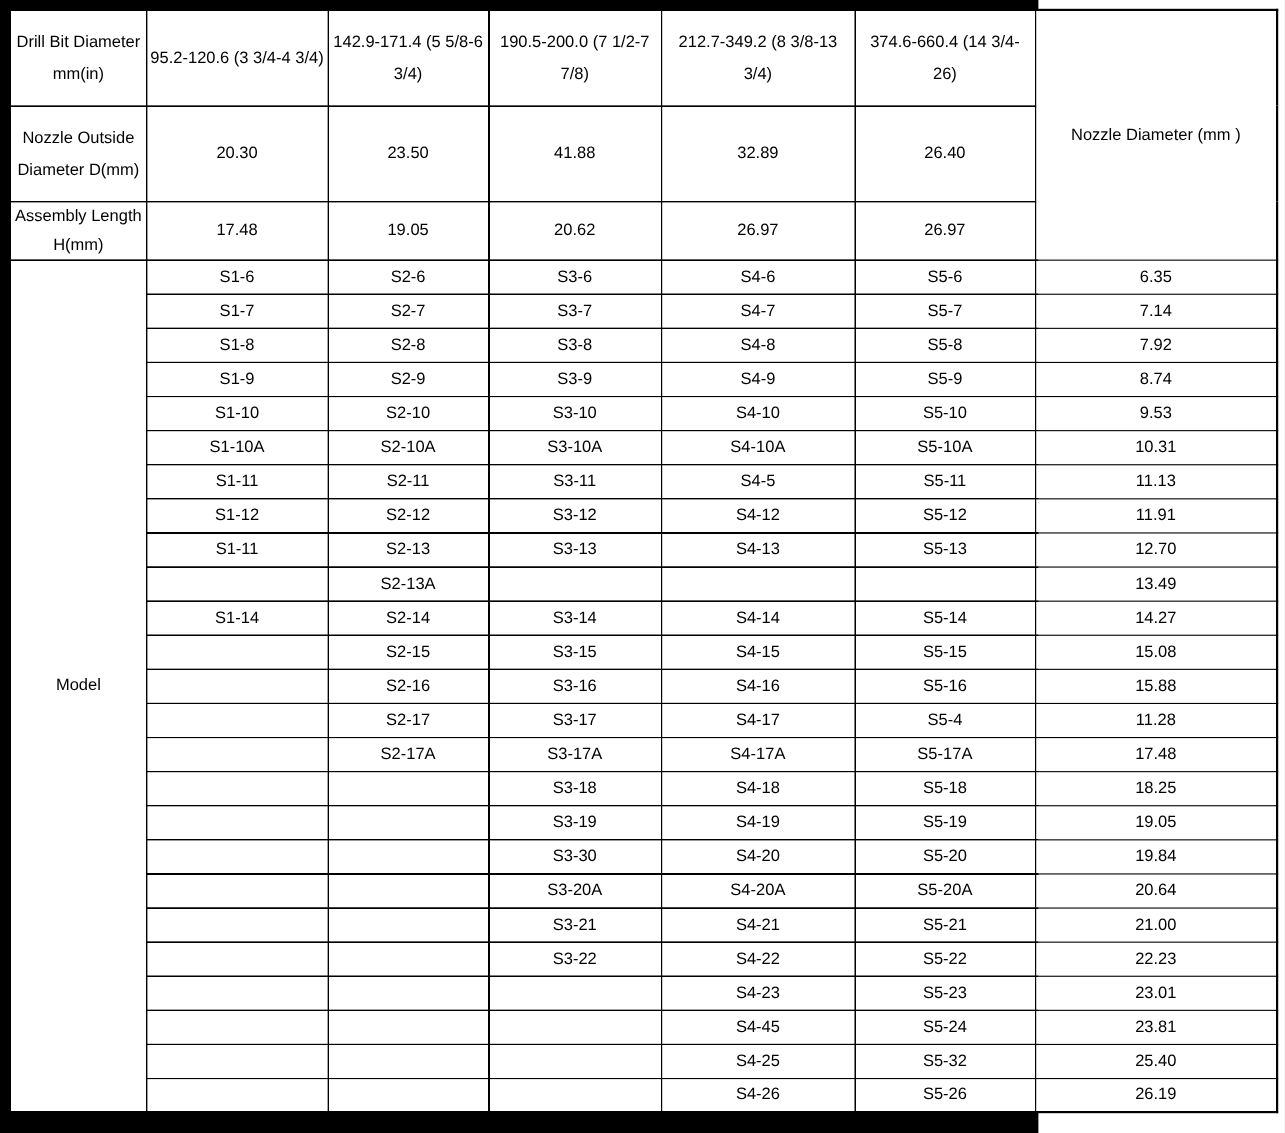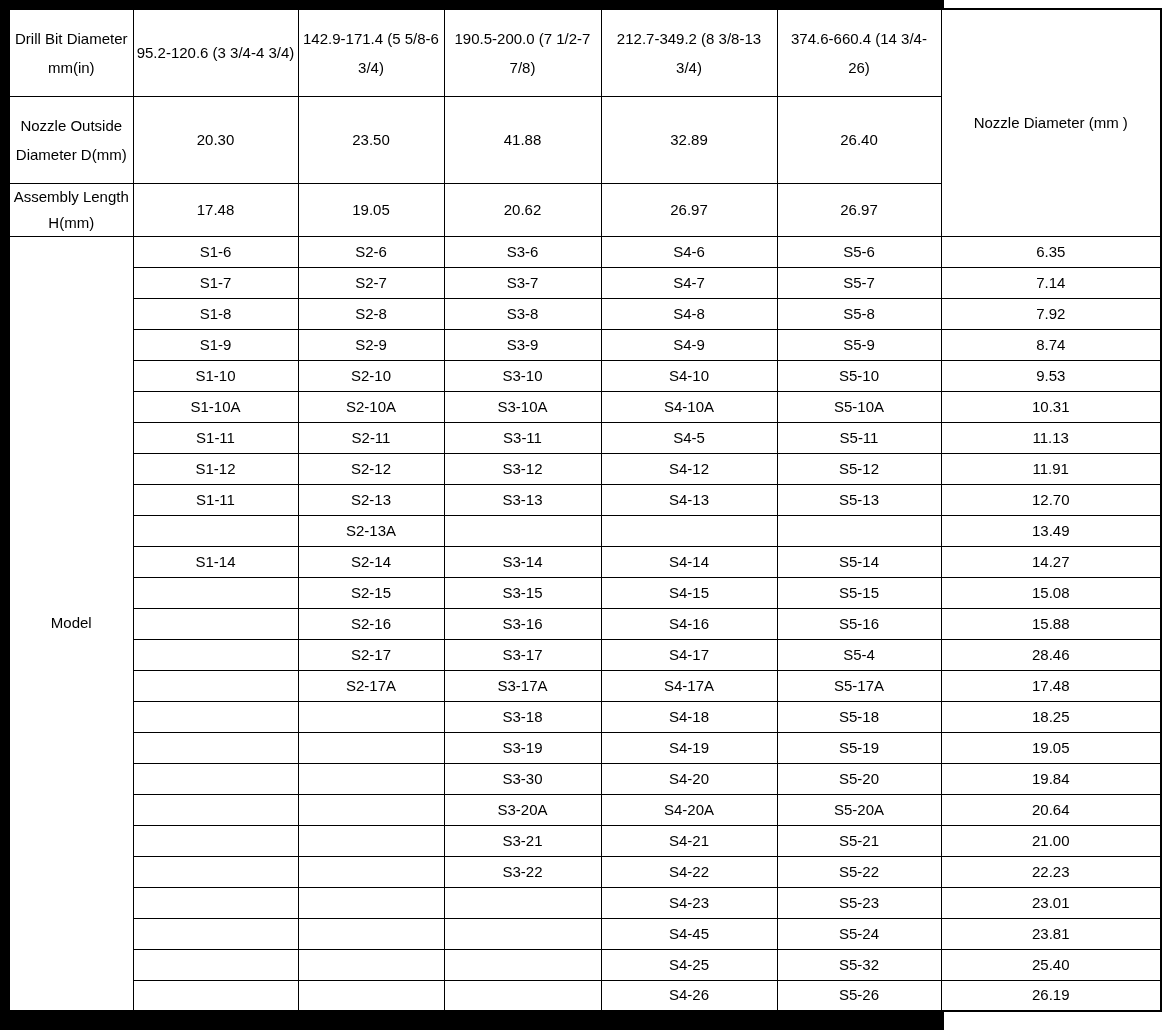--- a/index.html
+++ b/index.html
@@ -193,21 +193,21 @@
           <td>S4-16</td>
           <td>S5-16</td>
           <td>15.88</td>
         </tr>
         <tr>
           <td></td>
           <td>S2-17</td>
           <td>S3-17</td>
           <td>S4-17</td>
           <td>S5-4</td>
-          <td>28.46</td>
+          <td>11.28</td>
         </tr>
         <tr>
           <td></td>
           <td>S2-17A</td>
           <td>S3-17A</td>
           <td>S4-17A</td>
           <td>S5-17A</td>
           <td>17.48</td>
         </tr>
         <tr>

